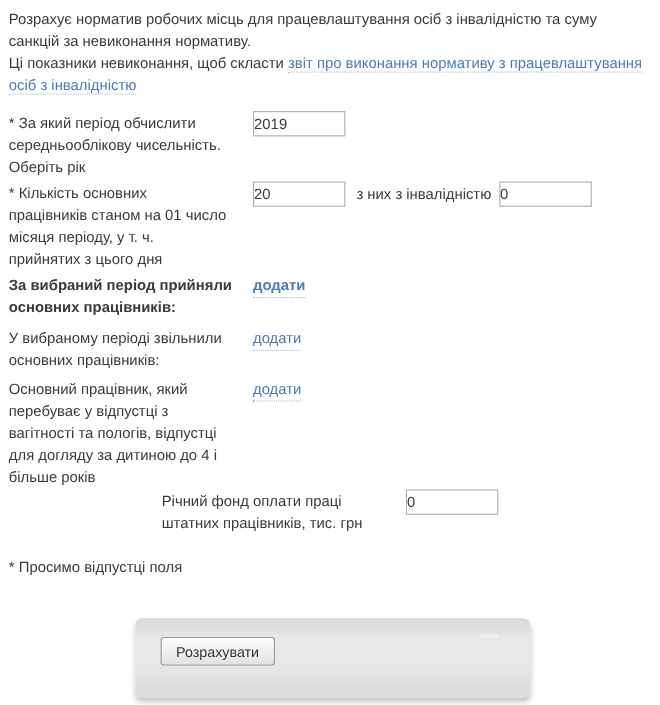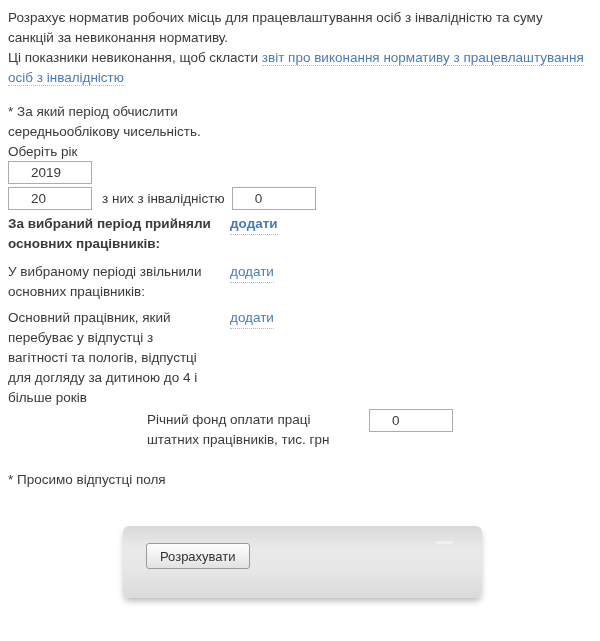--- a/index.html
+++ b/index.html
@@ -31,30 +31,30 @@
     padding-right: 10px;
     flex-shrink: 0;
     white-space: pre-line;
   }
   .controls { display: flex; align-items: flex-start; }
 
   input.txt {
     width: 84px;
     height: 23px;
     margin-top: -1px;
-    padding: 2px 22px;
+    padding: 2px 0;
     border: 1px solid #a9acb2;
     font-family: "Liberation Sans", "DejaVu Sans", sans-serif;
     font-size: 13.5px;
     color: #3a3a3a;
     background: #ffffff;
   }
   .inline-lbl { margin: 0 7px 0 10px; line-height: 21px; white-space: nowrap; }
 
-  .row-1 { margin-top: 0; flex-direction: column; }
+  .row-1 { margin-top: 0; }
   .row-2 { margin-top: 4px; }
   .row-3 { margin-top: 4px; font-weight: bold; }
   .row-4 { margin-top: 8px; }
   .row-5 { margin-top: 6px; }
   .row-6 { margin-top: 2px; justify-content: center; }
 
   .footnote { margin-top: 20px; }
 
   .submit-panel {
     position: relative;
@@ -104,20 +104,24 @@
     <div class="row row-1">
       <div class="row-label">* За який період обчислити
 середньооблікову чисельність.
 Оберіть рік</div>
       <div class="controls">
         <input class="txt" type="text" value="2019" style="">
       </div>
     </div>
 
     <div class="row row-2">
+      <div class="row-label">* Кількість основних
+працівників станом на 01 число
+місяця періоду, у т. ч.
+прийнятих з цього дня</div>
       <div class="controls">
         <input class="txt" type="text" value="20" style="">
         <span class="inline-lbl">з них з інвалідністю</span>
         <input class="txt" type="text" value="0" style="">
       </div>
     </div>
 
     <div class="row row-3">
       <div class="row-label">За вибраний період прийняли
 основних працівників:</div>

